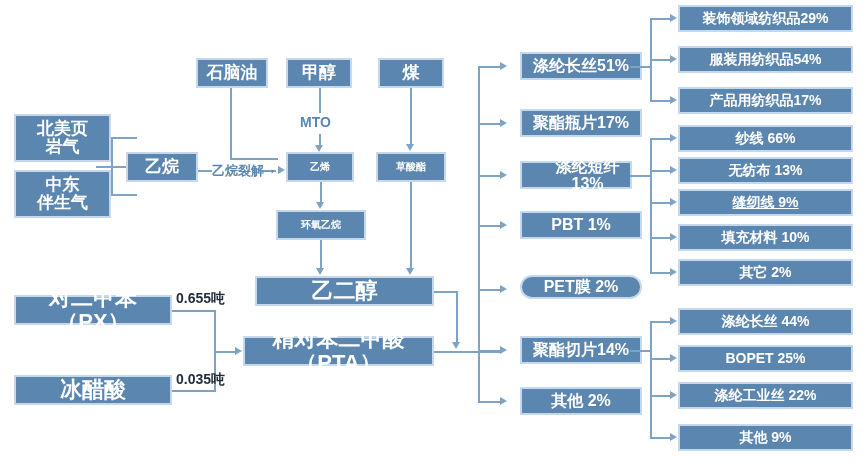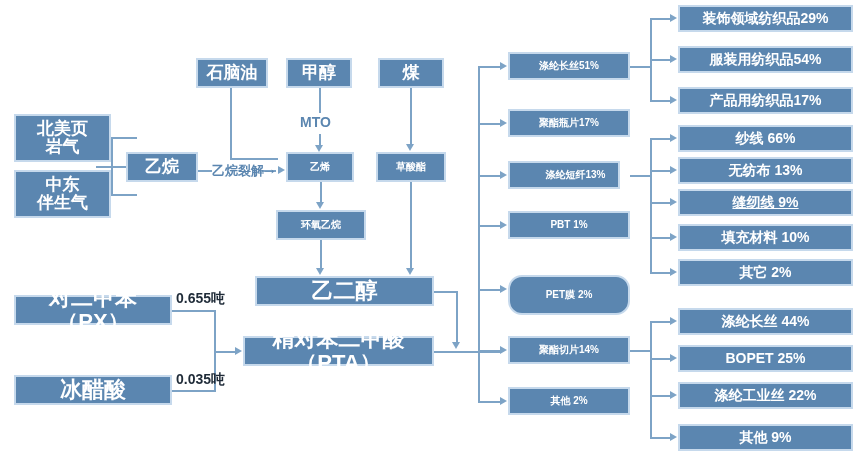--- a/index.html
+++ b/index.html
@@ -21,21 +21,21 @@
     font-weight:bold;
     display:flex;align-items:center;justify-content:center;
     text-align:center;
     line-height:1.08;
     letter-spacing:0px;
     white-space:pre-line;
   }
   .n-src{font-size:17px;}
   .n-mid{font-size:10px;}
   .n-wide{font-size:22px;}
-  .n-prod{font-size:10px;}
+  .n-prod{font-size:16px;margin-left:12px;}
   .n-leaf{font-size:14px;}
   .h{position:absolute;height:2px;background:#7da3c6;}
   .v{position:absolute;width:2px;background:#7da3c6;}
 
   
   .ar-r{
     position:absolute;width:0;height:0;
     border-top:4px solid transparent;
     border-bottom:4px solid transparent;
     border-left:7px solid #7da3c6;
@@ -83,21 +83,21 @@
   <div class="node n-wide" style="left:14px;top:295px;width:158px;height:30px;">对二甲苯（PX）</div>
 
   <div class="node n-wide" style="left:14px;top:375px;width:158px;height:30px;">冰醋酸</div>
 
   <div class="node n-wide" style="left:243px;top:336px;width:191px;height:30px;">精对苯二甲酸（PTA）</div>
 
   <div class="node n-prod" style="left:508px;top:52px;width:122px;height:28px;">涤纶长丝51%</div>
   <div class="node n-prod" style="left:508px;top:109px;width:122px;height:28px;">聚酯瓶片17%</div>
   <div class="node n-prod" style="left:508px;top:161px;width:112px;height:28px;padding-left:23px;">涤纶短纤13%</div>
   <div class="node n-prod" style="left:508px;top:211px;width:122px;height:28px;">PBT 1%</div>
-  <div class="node n-prod" style="left:508px;top:275px;width:122px;height:40px;border-radius:14px;">PET膜 2%</div>
+  <div class="node n-prod" style="left:508px;top:275px;width:122px;height:24px;border-radius:14px;">PET膜 2%</div>
   <div class="node n-prod" style="left:508px;top:336px;width:122px;height:28px;">聚酯切片14%</div>
   <div class="node n-prod" style="left:508px;top:387px;width:122px;height:28px;">其他 2%</div>
 
   <div class="node n-leaf" style="left:678px;top:5px;width:175px;height:27px;">装饰领域纺织品29%</div>
   <div class="node n-leaf" style="left:678px;top:46px;width:175px;height:27px;">服装用纺织品54%</div>
   <div class="node n-leaf" style="left:678px;top:87px;width:175px;height:27px;">产品用纺织品17%</div>
 
   <div class="node n-leaf" style="left:678px;top:125px;width:175px;height:27px;">纱线 66%</div>
   <div class="node n-leaf" style="left:678px;top:157px;width:175px;height:27px;">无纺布 13%</div>
   <div class="node n-leaf" style="left:678px;top:189px;width:175px;height:27px;text-decoration:underline;">缝纫线 9%</div>

